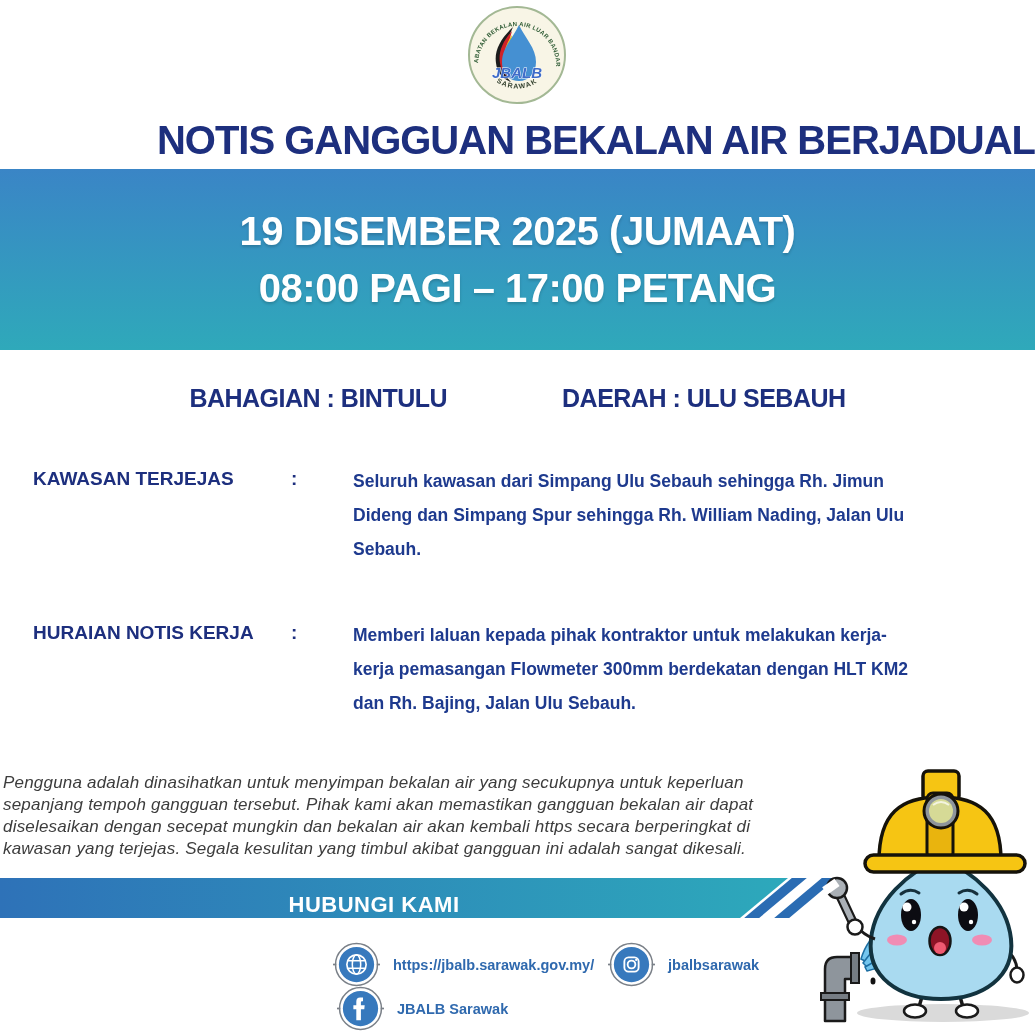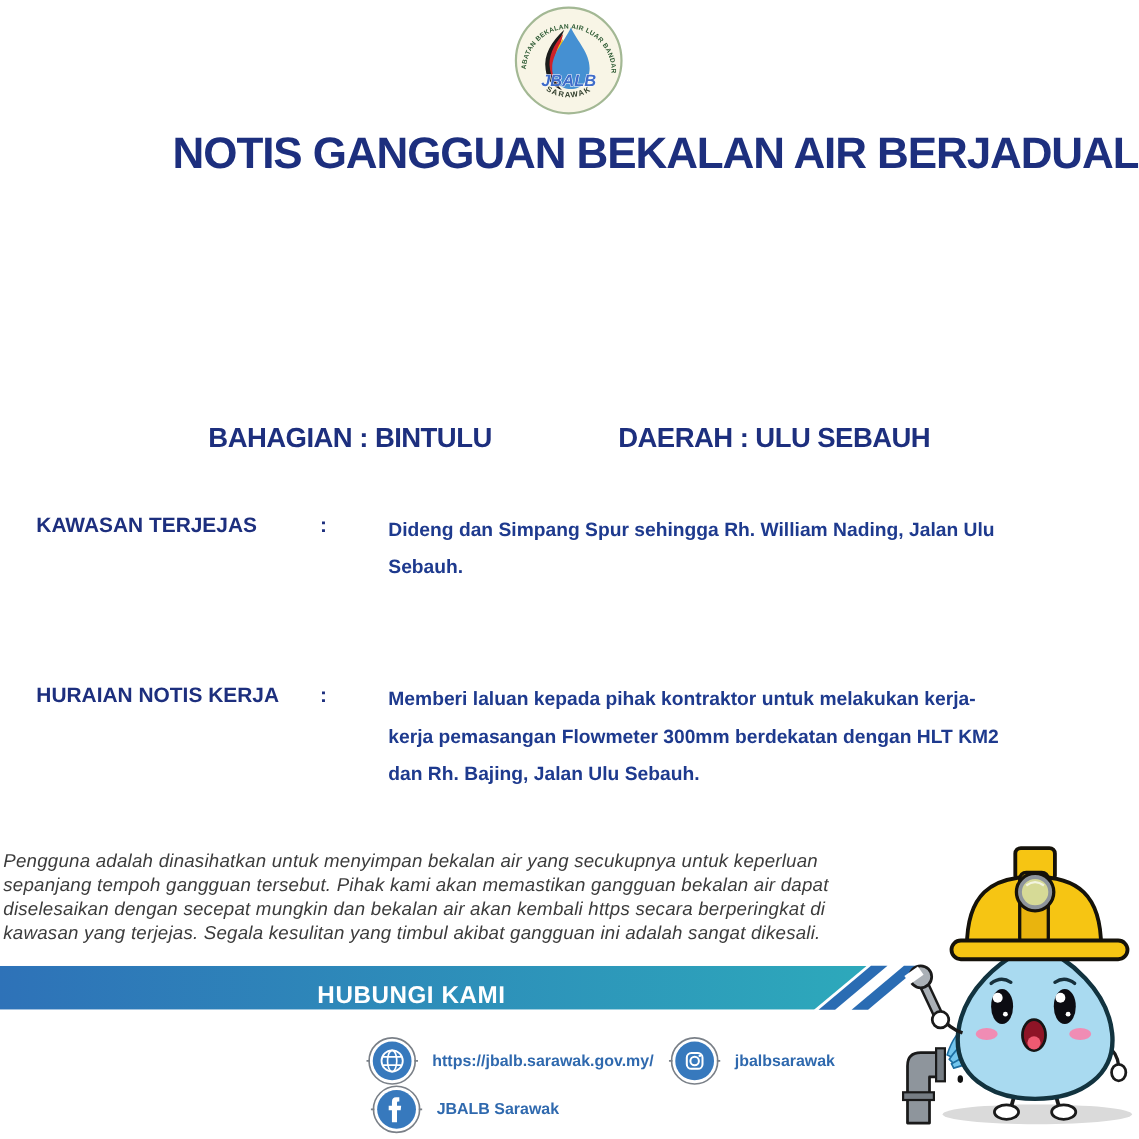--- a/index.html
+++ b/index.html
@@ -70,30 +70,35 @@
     </text>
     <path d="M 46,22 C 34,33 27,45 29,58 C 30,68 36,74 44,77 C 36,69 34,60 36,51 C 38,41 42,31 46,22 Z" fill="#1c1c1c"></path>
     <path d="M 45,26 C 36,36 31,47 33,58 C 34,66 39,72 45,74 C 39,67 37,59 39,50 C 41,41 43,33 45,26 Z" fill="#cf2128"></path>
     <path d="M 45,30 C 39,38 36,48 38,57 C 39,63 42,68 46,70 C 42,64 41,57 43,49 C 44,42 44,36 45,30 Z" fill="#f2c20f"></path>
     <path d="M 52,20 C 46,33 35,43 35,57 C 35,68 42,76 52,76 C 62,76 69,68 69,57 C 69,43 58,33 52,20 Z" fill="#4590d2"></path>
     <text x="50" y="73" text-anchor="middle" font-size="15" font-weight="bold" font-style="italic" fill="#3f6cc9" stroke="#ffffff" stroke-width="0.9" paint-order="stroke">JBALB</text>
   </svg>
 
   <h1 class="title">NOTIS GANGGUAN BEKALAN AIR BERJADUAL</h1>
 
+  <div class="banner">
+    <div class="banner-line">19 DISEMBER 2025 (JUMAAT)</div>
+    <div class="banner-line">08:00 PAGI – 17:00 PETANG</div>
+  </div>
 
   <div class="region-row">
     <div class="region-item">BAHAGIAN : BINTULU</div>
     <div class="region-item">DAERAH : ULU SEBAUH</div>
   </div>
 
   <div class="section" id="section-kawasan">
     <div class="label">KAWASAN TERJEJAS</div>
     <div class="colon">:</div>
     <div class="lines">
+      <div>Seluruh kawasan dari Simpang Ulu Sebauh sehingga Rh. Jimun</div>
       <div>Dideng dan Simpang Spur sehingga Rh. William Nading, Jalan Ulu</div>
       <div>Sebauh.</div>
     </div>
   </div>
 
   <div class="section" id="section-huraian">
     <div class="label">HURAIAN NOTIS KERJA</div>
     <div class="colon">:</div>
     <div class="lines">
       <div>Memberi laluan kepada pihak kontraktor untuk melakukan kerja-</div>

